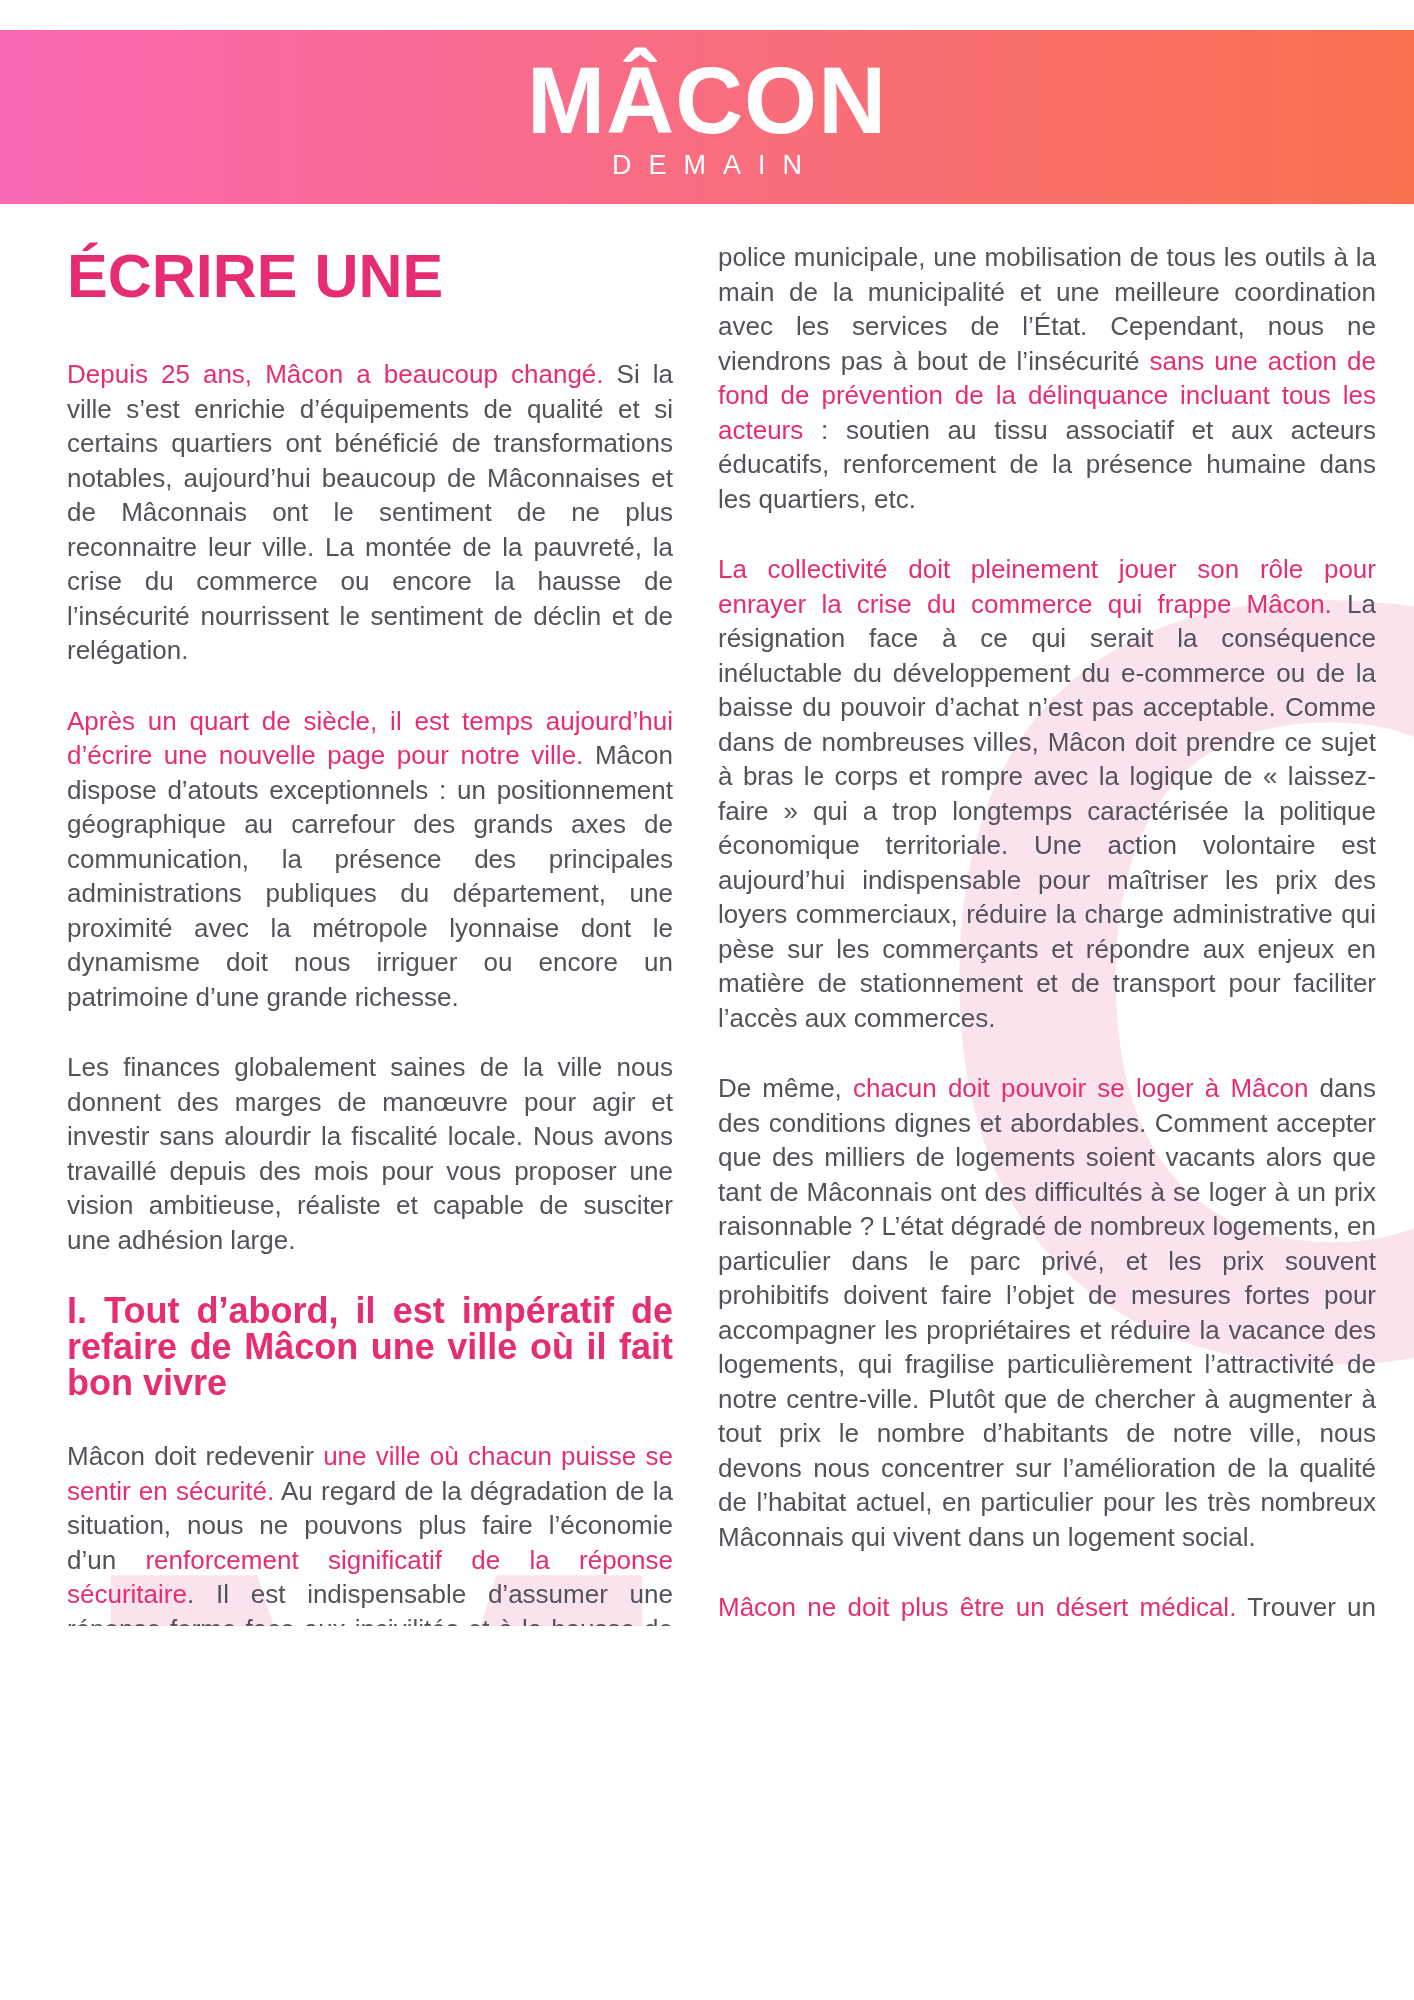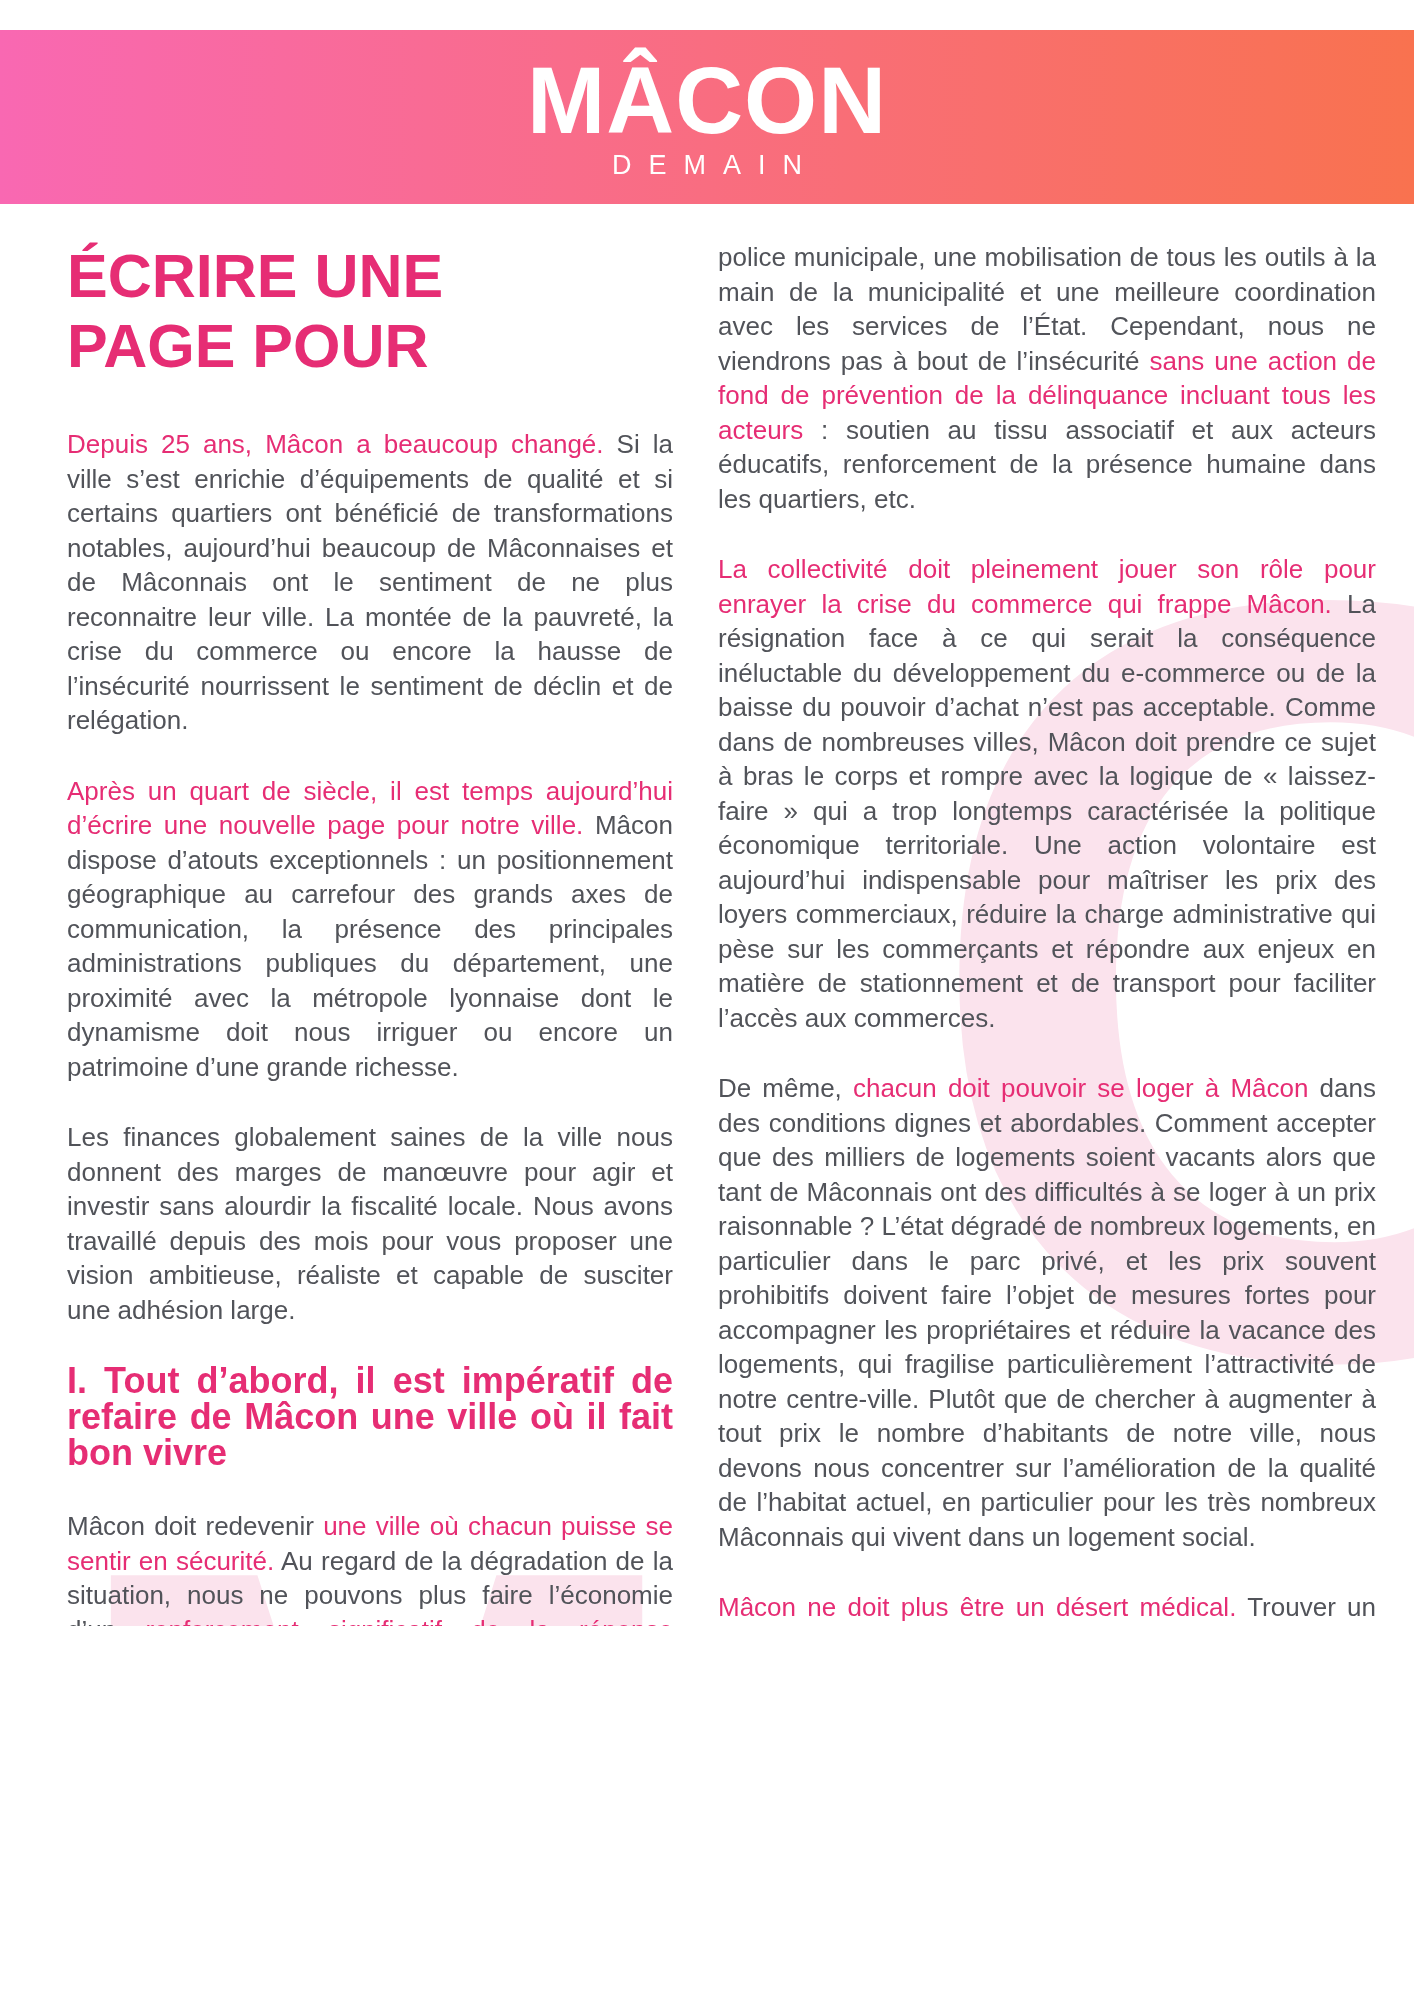--- a/index.html
+++ b/index.html
@@ -79,21 +79,20 @@
 
   <div class="wm wm-m">M</div>
   <div class="wm wm-c">C</div>
 
   <main class="content">
 
     <section class="col col-left">
 
       <h1 class="headline">
         <span class="hl">ÉCRIRE UNE</span>
-        <span class="hl">PAGE POUR</span>
       </h1>
 
       <p class="para"><span class="em-pink">Depuis 25 ans, Mâcon a beaucoup changé.</span><span> Si la ville s’est enrichie d’équipements de qualité et si certains quartiers ont bénéficié de transformations notables, aujourd’hui beaucoup de Mâconnaises et de Mâconnais ont le sentiment de ne plus reconnaitre leur ville. La montée de la pauvreté, la crise du commerce ou encore la hausse de l’insécurité nourrissent le sentiment de déclin et de relégation.</span></p>
 
       <p class="para"><span class="em-pink">Après un quart de siècle, il est temps aujourd’hui d’écrire une nouvelle page pour notre ville.</span><span> Mâcon dispose d’atouts exceptionnels : un positionnement géographique au carrefour des grands axes de communication, la présence des principales administrations publiques du département, une proximité avec la métropole lyonnaise dont le dynamisme doit nous irriguer ou encore un patrimoine d’une grande richesse.</span></p>
 
       <p class="para"><span>Les finances globalement saines de la ville nous donnent des marges de manœuvre pour agir et investir sans alourdir la fiscalité locale. Nous avons travaillé depuis des mois pour vous proposer une vision ambitieuse, réaliste et capable de susciter une adhésion large.</span></p>
 
       <h2 class="section">I. Tout d’abord, il est impératif de refaire de Mâcon une ville où il fait bon vivre</h2>
 

